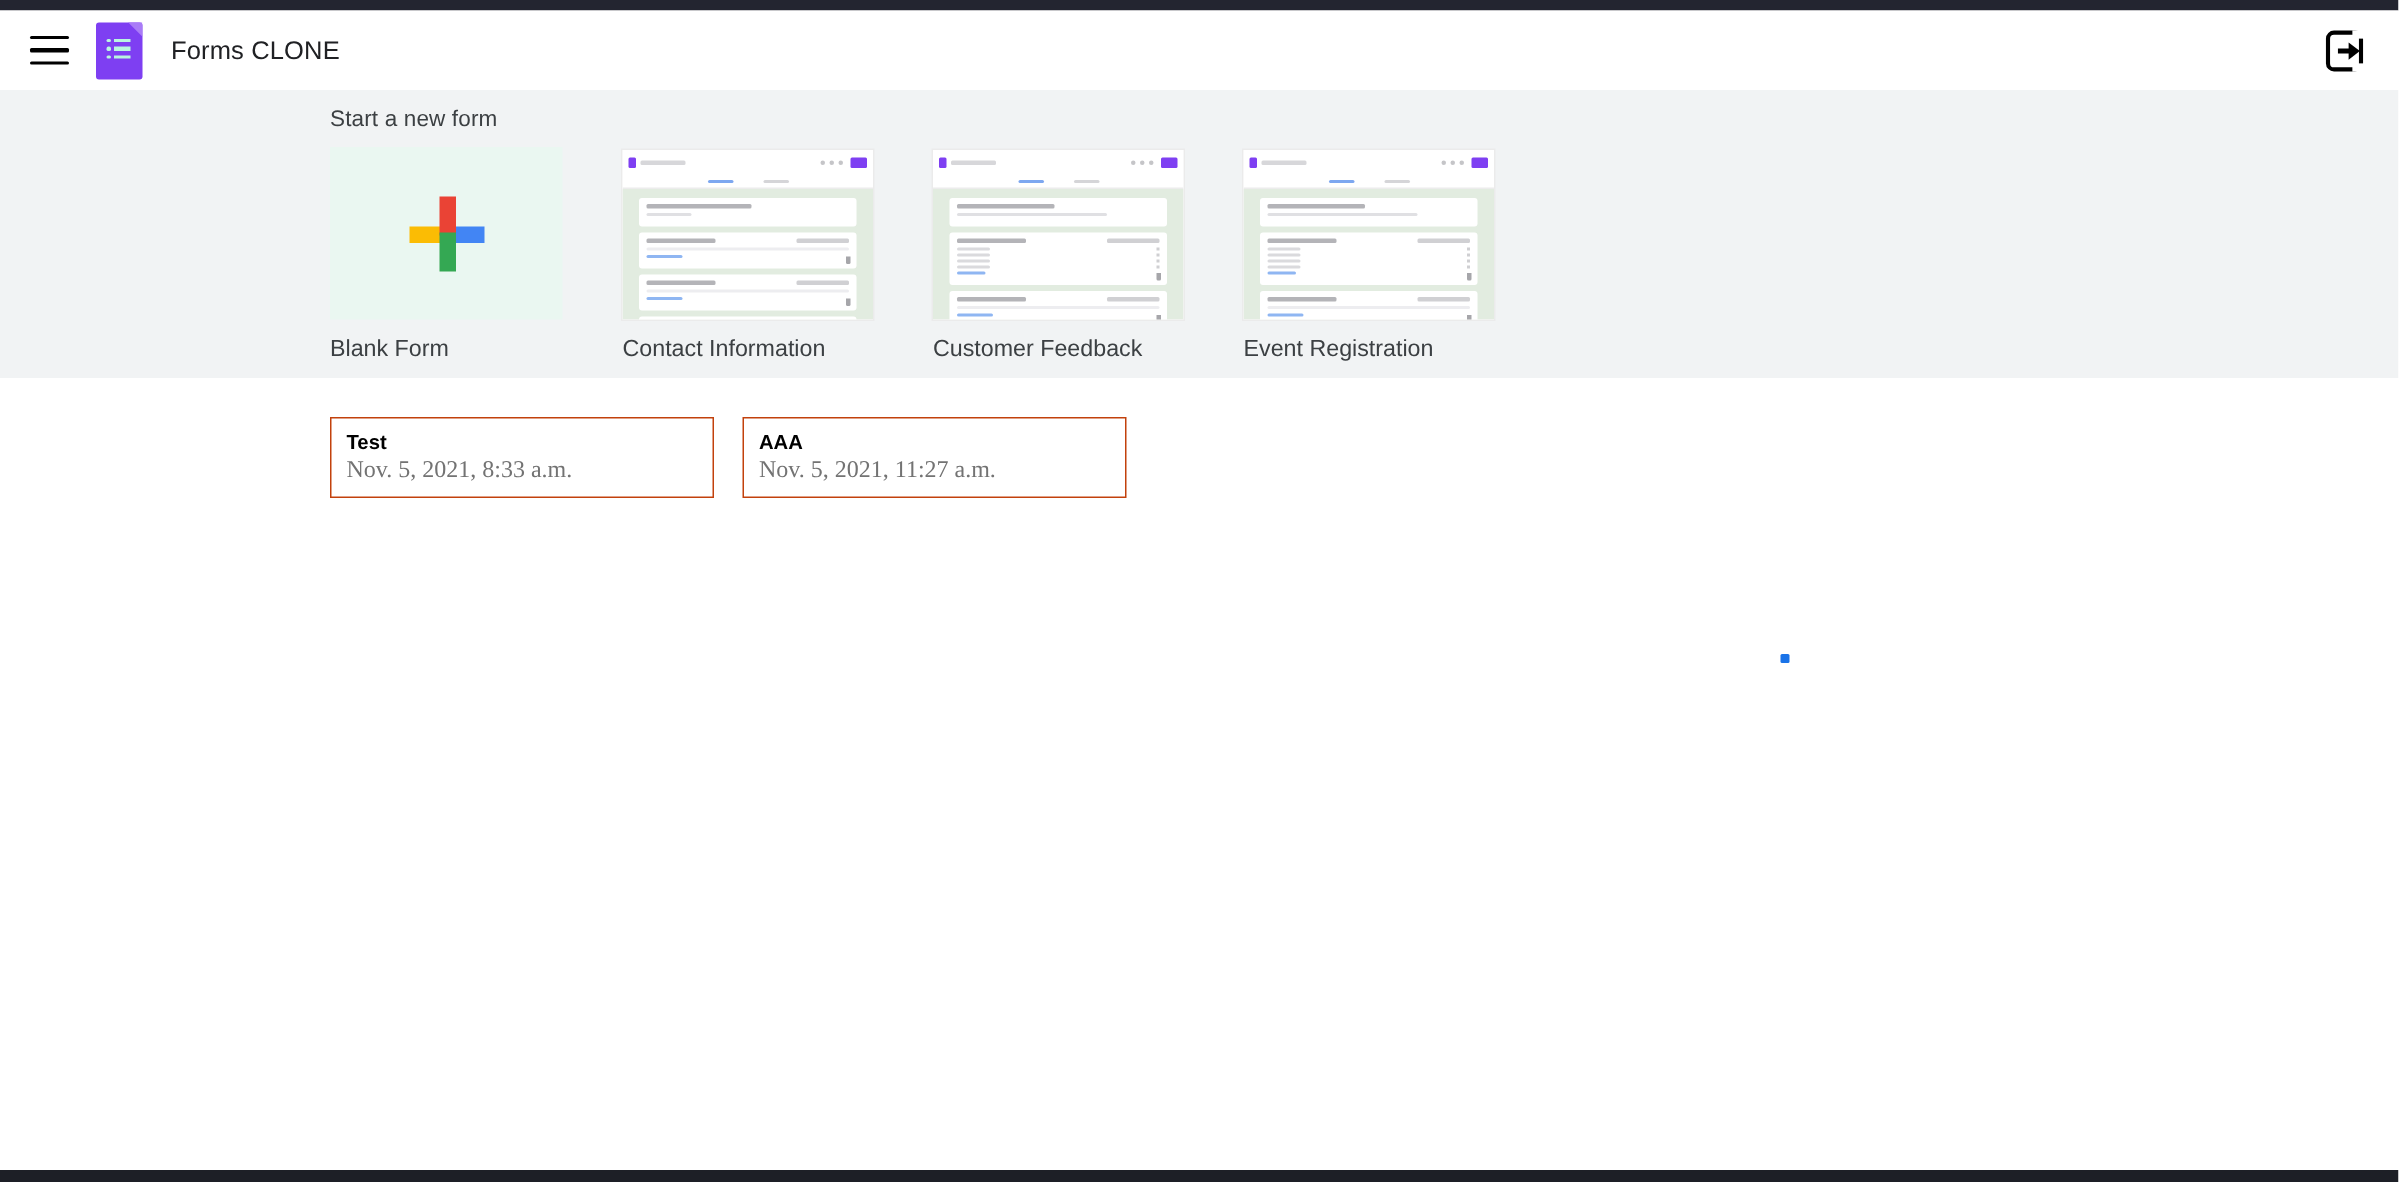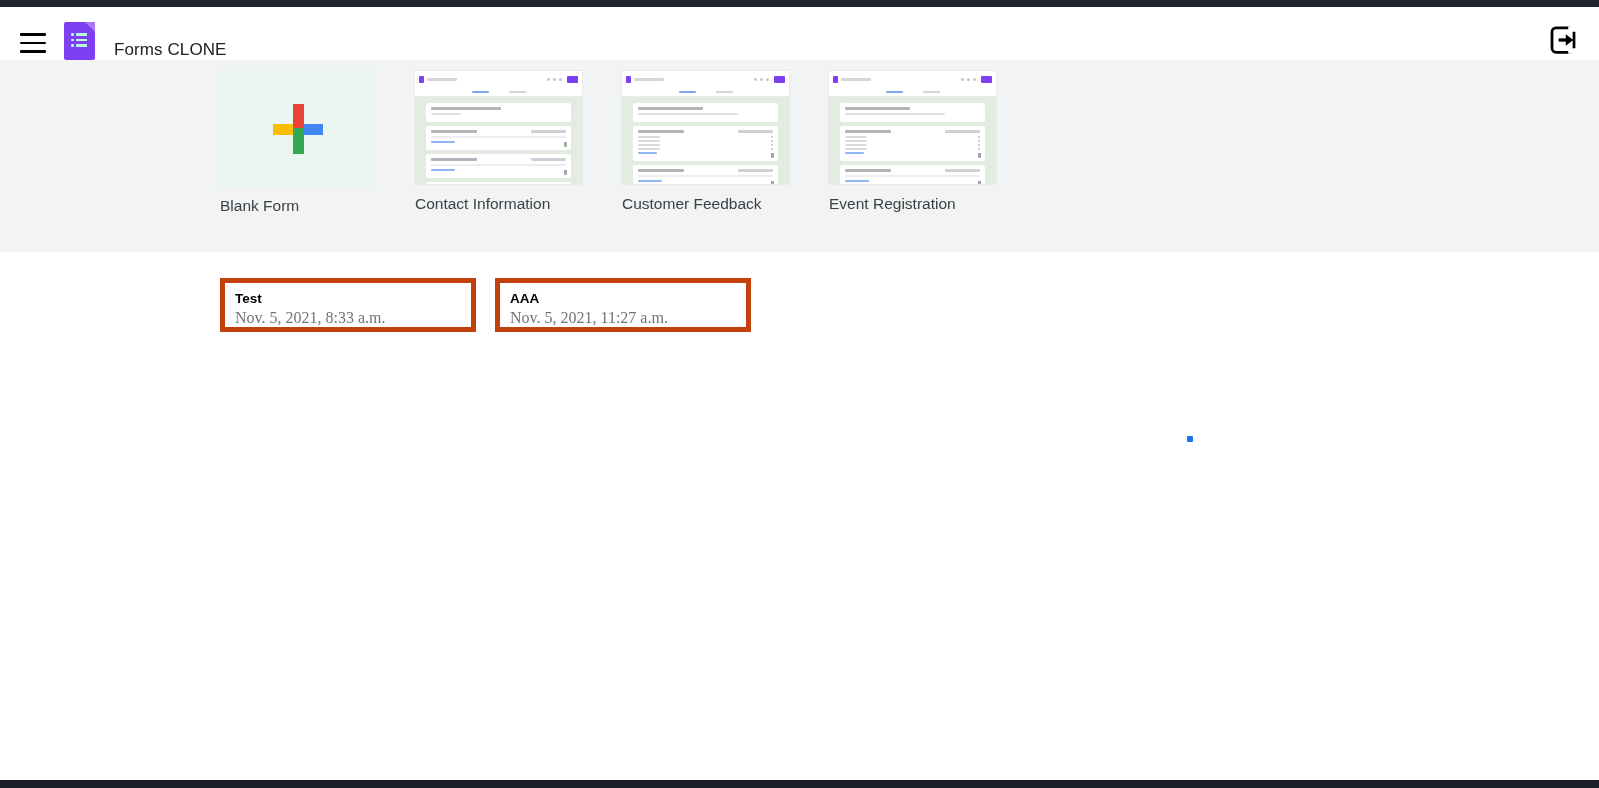--- a/index.html
+++ b/index.html
@@ -33,21 +33,21 @@
     background: #1d1f26;
   }
 
   
   .header {
     position: absolute;
     left: 0; top: 7px;
     width: 1599px; height: 53px;
     background: #ffffff;
     display: flex;
-    align-items: flex-end;
+    align-items: center;
     padding-left: 16px;
     padding-right: 16px;
   }
   .hamburger {
     width: 34px; height: 34px;
     display: flex;
     flex-direction: column;
     justify-content: center;
     align-items: center;
     gap: 6px;
@@ -129,21 +129,21 @@
     padding-top: 11px;
   }
   .banner-heading {
     font-size: 15px;
     color: #3c4043;
     margin-bottom: 10px;
     letter-spacing: 0.1px;
   }
   .template-row {
     display: flex;
-    align-items: flex-start;
+    align-items: flex-end;
     gap: 40px;
   }
   .template-item {
     cursor: pointer;
     width: 155px;
   }
   .template-item.wide { width: 167px; }
 
   .blank-thumb {
     width: 155px;
@@ -311,21 +311,21 @@
     margin-bottom: 18px;
     letter-spacing: 0.1px;
   }
   .forms-grid {
     display: flex;
     gap: 19px;
   }
   .form-card {
     width: 256px;
     height: 54px;
-    border: 5px solid #c2410c;
+    border: 1px solid #c2410c;
     background: #ffffff;
     padding: 7px 10px 0 10px;
     cursor: pointer;
     overflow: hidden;
   }
   .form-card-title {
     font-size: 13.5px;
     font-weight: bold;
     color: #000000;
     line-height: 17px;
@@ -392,20 +392,21 @@
         <path d="M14.2 7.4 L20.2 12 L14.2 16.6 Z" fill="#000000"></path>
         <rect x="16.2" y="1.0" width="7" height="4.4" fill="#ffffff"></rect>
         <rect x="16.2" y="18.6" width="7" height="4.4" fill="#ffffff"></rect>
       </svg>
     </div>
   </div>
 
   <div class="template-banner">
     <div class="banner-inner">
 
+      <div class="banner-heading">Start a new form</div>
 
       <div class="template-row">
 
         <div class="template-item">
           <div class="blank-thumb">
             <div class="gplus">
               <i class="bar-yellow"></i>
               <i class="bar-blue"></i>
               <i class="bar-red"></i>
               <i class="bar-green"></i>

